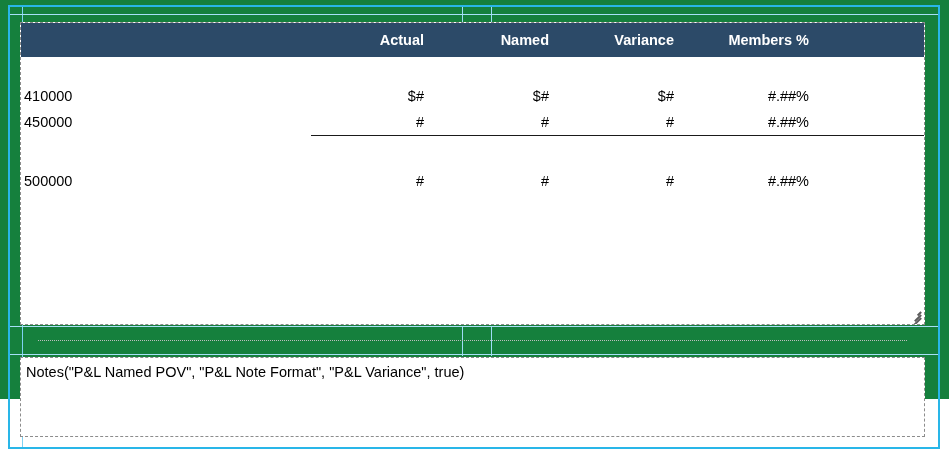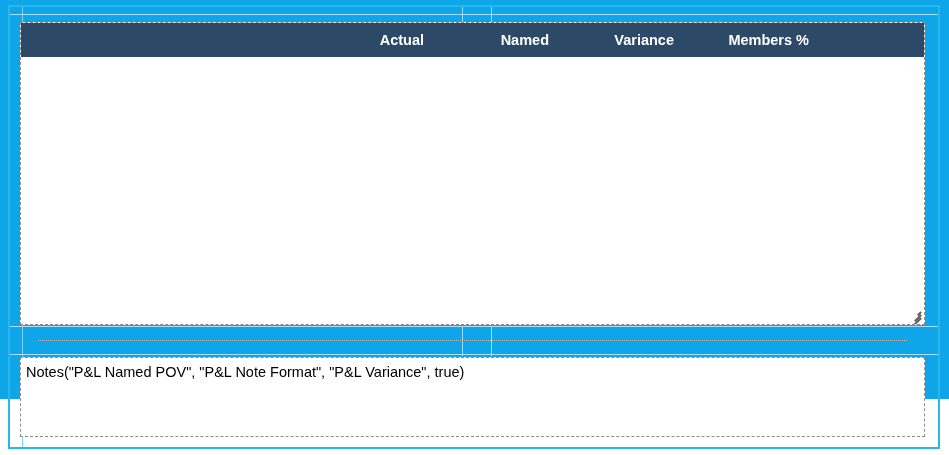--- a/index.html
+++ b/index.html
@@ -13,21 +13,21 @@
     font-family: "Liberation Sans", sans-serif;
     overflow: hidden;
     position: relative;
   }
 
   
   #canvas {
     position: absolute;
     left: 0; top: 0;
     width: 949px; height: 399px;
-    background: #0ea5e9;
+    background: #15803d;
   }
 
   
   .frame-outer {
     position: absolute;
     left: 8px; top: 5px;
     width: 932px; height: 444px;
     border: 2px solid #29b6e8;
     box-sizing: border-box;
     pointer-events: none;
@@ -206,26 +206,50 @@
       </thead>
       <tbody id="report-body">
         <tr class="r-gap-top">
           <td class="t-label"></td>
             <td class="t-val"></td>
             <td class="t-val"></td>
             <td class="t-val"></td>
             <td class="t-pct"></td>
             <td class="t-pad"></td>
         </tr>
+      <tr>
+            <td class="t-label">410000</td>
+            <td class="t-val">$#</td>
+            <td class="t-val">$#</td>
+            <td class="t-val">$#</td>
+            <td class="t-pct">#.##%</td>
+            <td class="t-pad"></td>
+          </tr>
+          <tr class="r-underline">
+            <td class="t-label">450000</td>
+            <td class="t-val">#</td>
+            <td class="t-val">#</td>
+            <td class="t-val">#</td>
+            <td class="t-pct">#.##%</td>
+            <td class="t-pad"></td>
+          </tr>
           <tr class="r-gap">
             <td class="t-label"></td>
             <td class="t-val"></td>
             <td class="t-val"></td>
             <td class="t-val"></td>
             <td class="t-pct"></td>
+            <td class="t-pad"></td>
+          </tr>
+          <tr>
+            <td class="t-label">500000</td>
+            <td class="t-val">#</td>
+            <td class="t-val">#</td>
+            <td class="t-val">#</td>
+            <td class="t-pct">#.##%</td>
             <td class="t-pad"></td>
           </tr>
           <tr class="r-gap">
             <td class="t-label"></td>
             <td class="t-val"></td>
             <td class="t-val"></td>
             <td class="t-val"></td>
             <td class="t-pct"></td>
             <td class="t-pad"></td>
           </tr>

